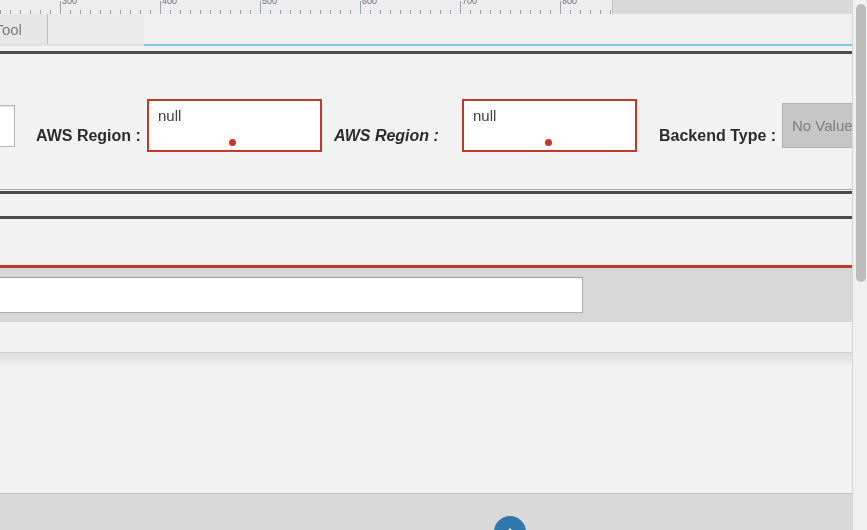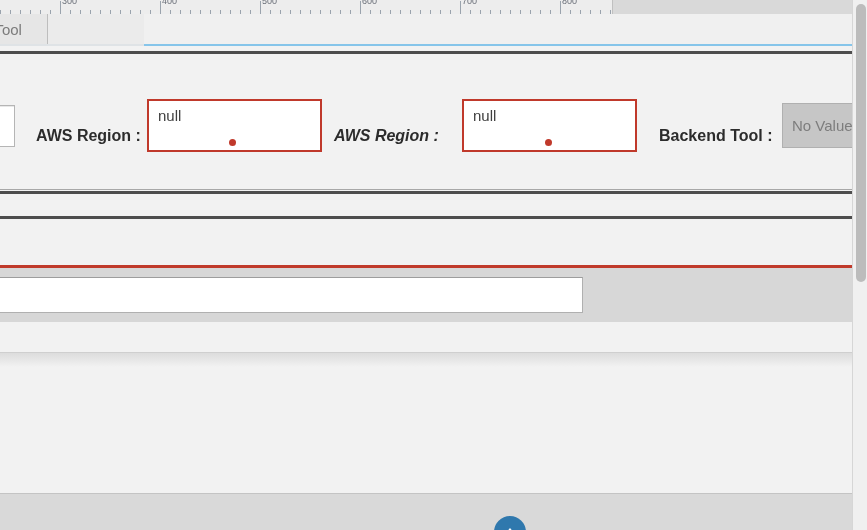--- a/index.html
+++ b/index.html
@@ -313,21 +313,21 @@
       <span class="val">null</span>
       <span class="reddot" style="left:80px; top:38px;"></span>
     </div>
 
     <div class="field-label" style="left:334px; top:70px;font-style:italic;">AWS Region :</div>
     <div class="txtbox" style="left:462px; top:41px; width:175px; height:53px;">
       <span class="val">null</span>
       <span class="reddot" style="left:81px; top:38px;"></span>
     </div>
 
-    <div class="field-label" style="left:659px; top:70px;">Backend Tool :</div>
+    <div class="field-label" style="left:659px; top:70px;">Backend Type :</div>
     <div class="disabledbox" style="left:782px; top:45px; width:82px; height:45px;">
       <span class="val">No Value</span>
     </div>
   </div>
 
   <div class="sep-thin" style="top:189px;"></div>
   <div class="sep-dark" style="top:191px;"></div>
   <div class="band-light" style="top:194px; height:22px;"></div>
   <div class="sep-dark" style="top:216px;"></div>
 

